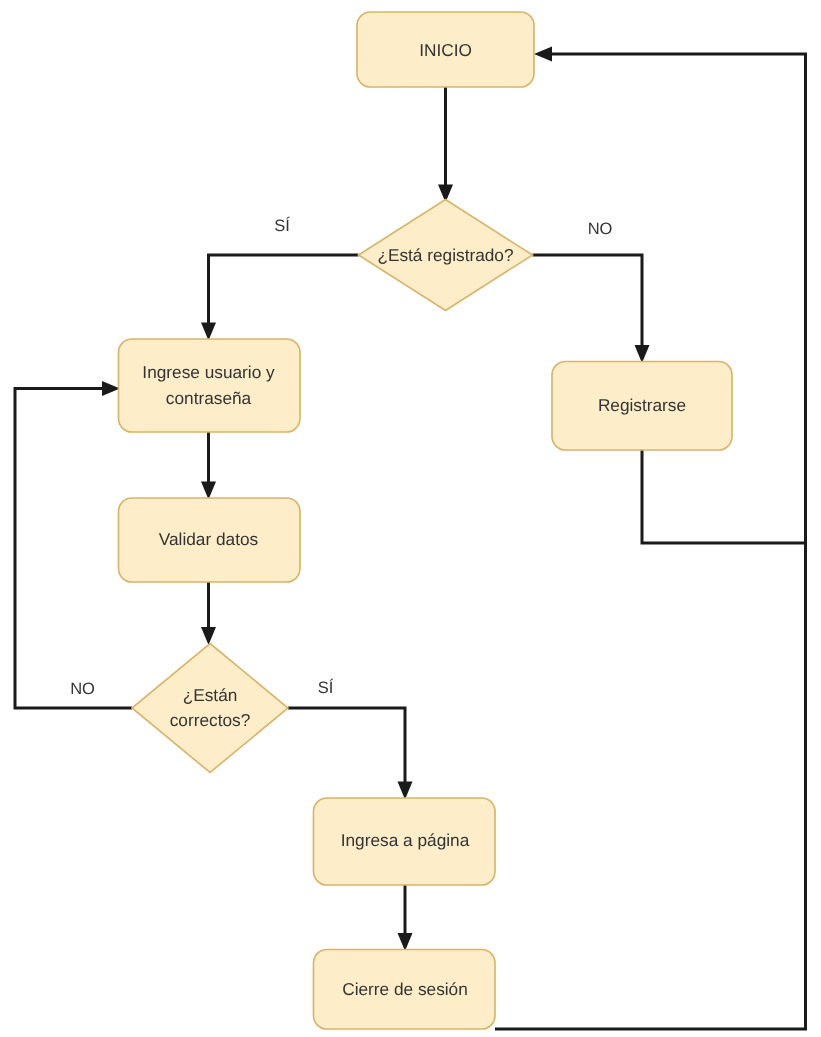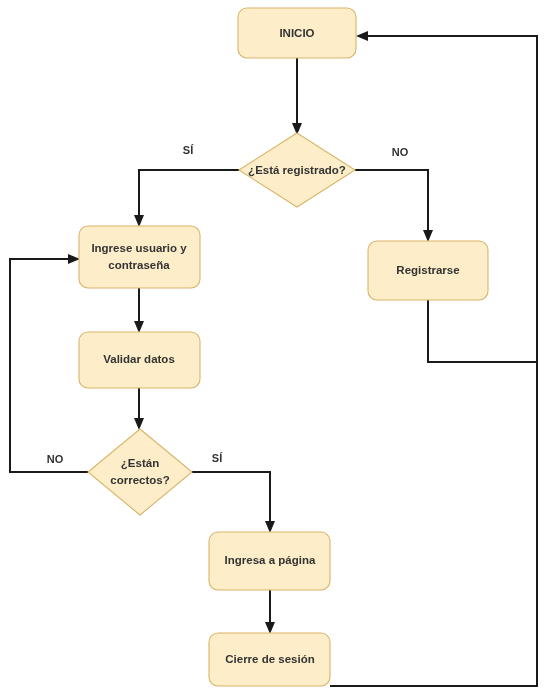--- a/index.html
+++ b/index.html
@@ -9,21 +9,20 @@
   }
   body {
     font-family: "Liberation Sans", sans-serif;
   }
   #canvas {
     position: relative;
     width: 547px;
     height: 691px;
     background: #ffffff;
     overflow: hidden;
-    font-weight: bold;
   }
   #flow-svg {
     position: absolute;
     top: 0;
     left: 0;
     width: 547px;
     height: 691px;
   }
   .node-text {
     fill: #333333;

